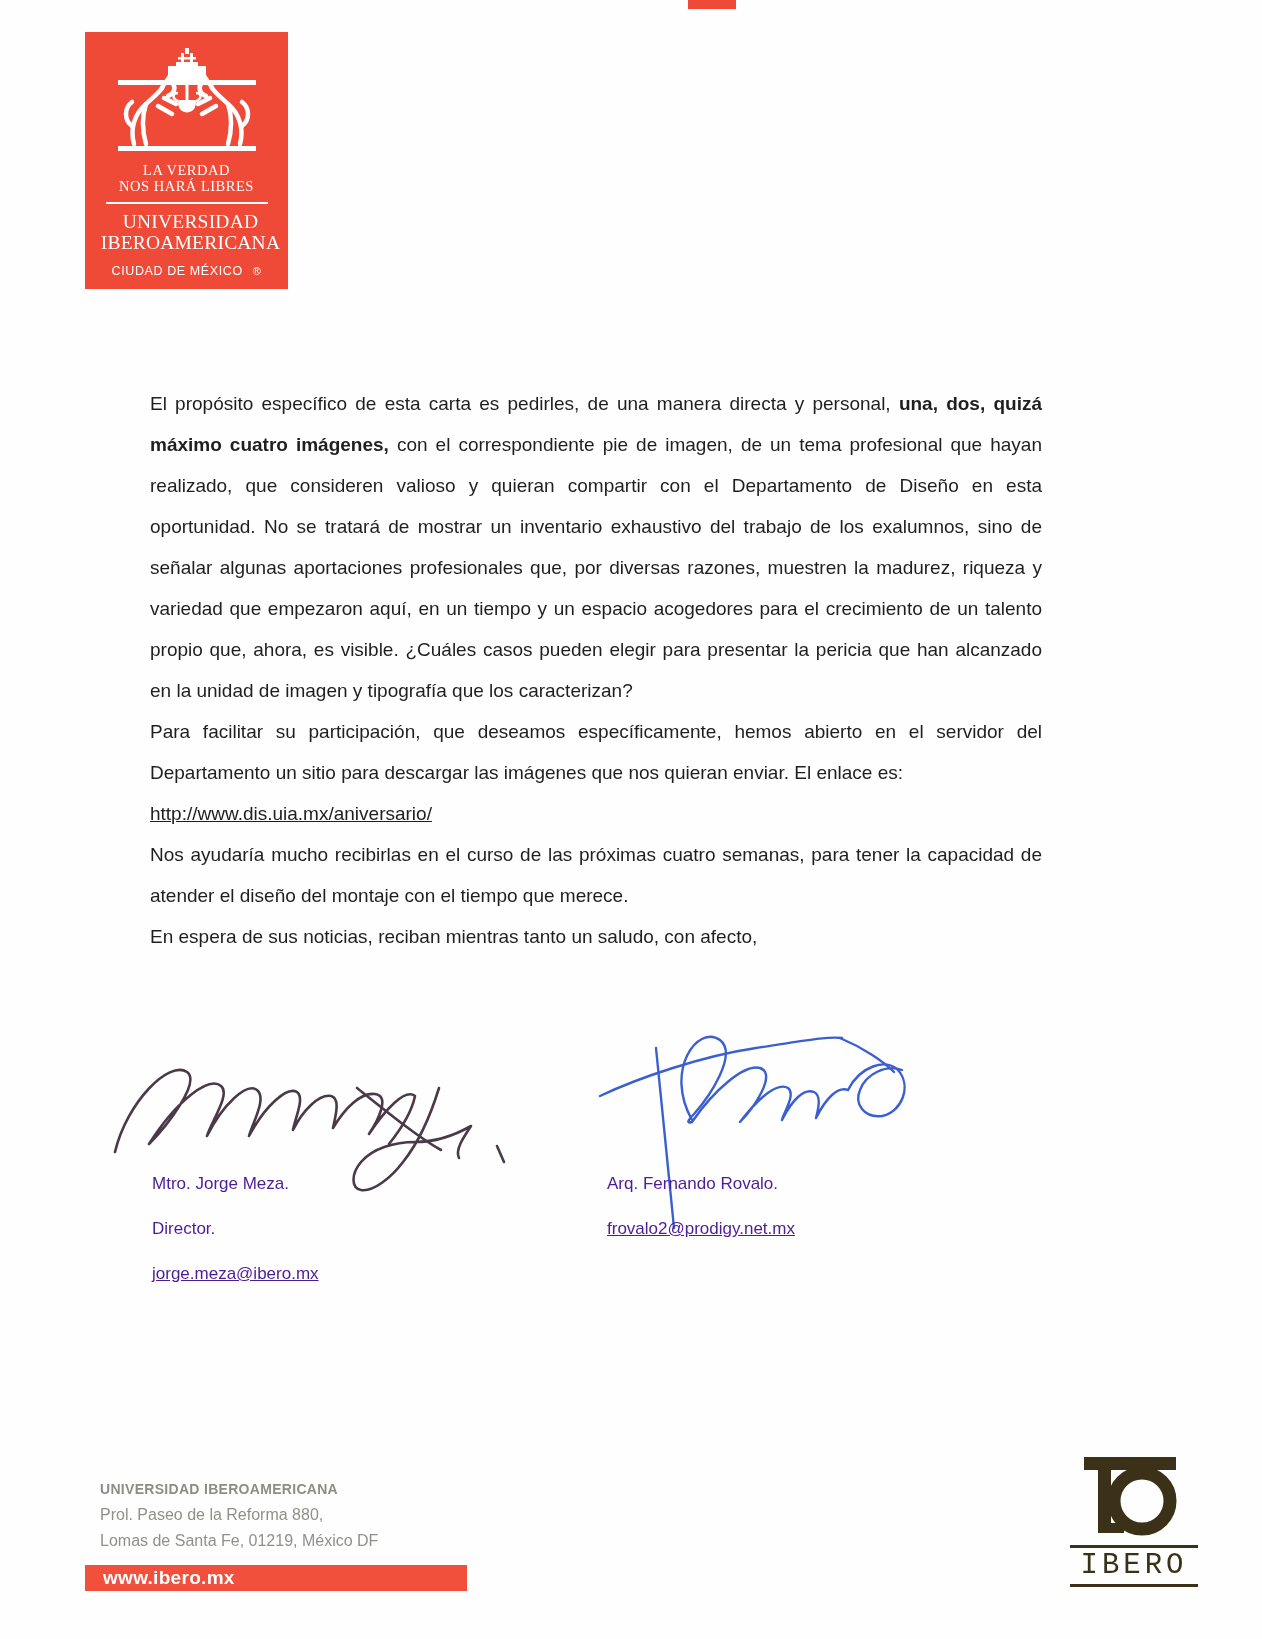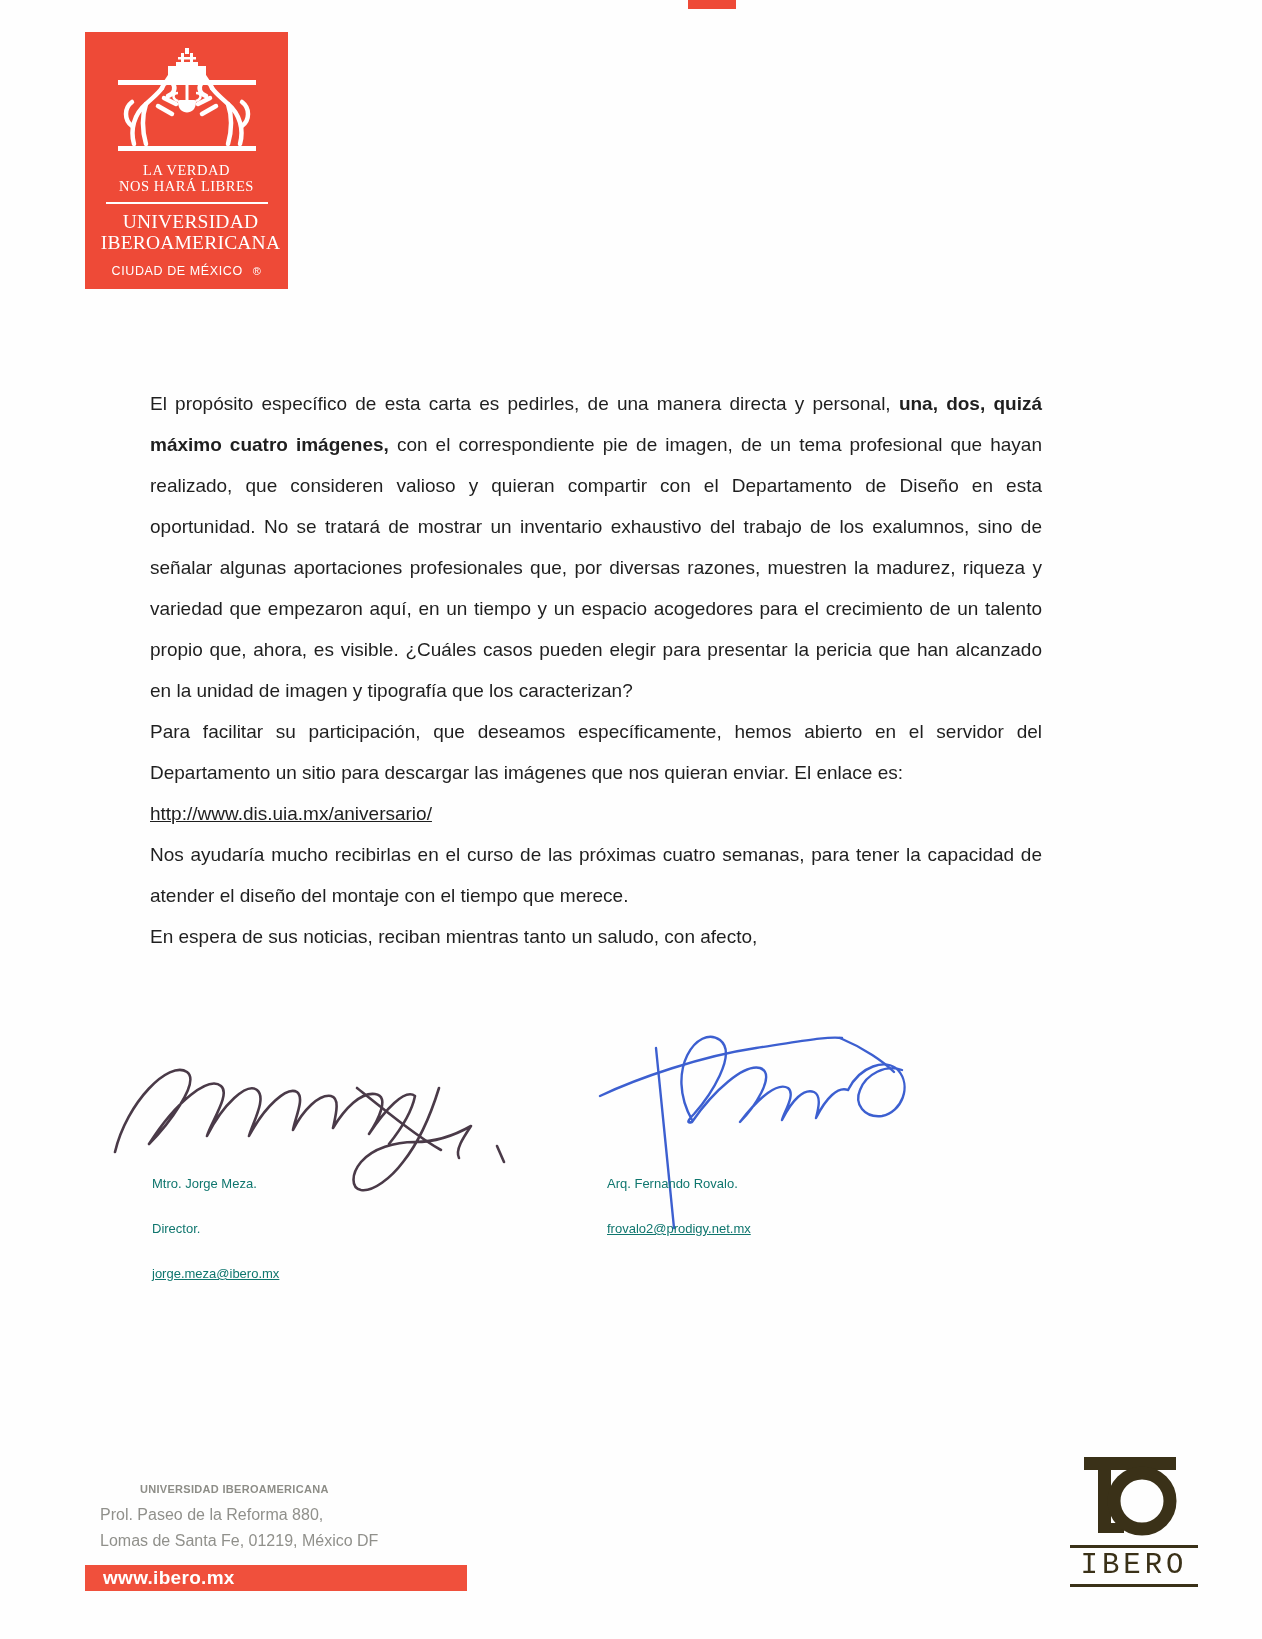--- a/index.html
+++ b/index.html
@@ -24,26 +24,26 @@
   .letter-body{
     position:absolute;left:150px;top:383px;width:892px;
     font-size:19px;line-height:41px;color:#1f1f1f;
   }
   .para{margin:0;text-align:justify;}
   .para.link,.para.plain{text-align:left;}
   .para .bold{font-weight:bold;}
   .para .underline{text-decoration:underline;}
   
   .sig-svg{position:absolute;}
-  .sig-col{position:absolute;font-size:13px;line-height:41px;color:#0f766e;}
+  .sig-col{position:absolute;font-size:17px;line-height:41px;color:#4c1d95;}
   .sig-col .line{height:45px;}
   .sig-email{text-decoration:underline;}
   
   .footer-address{position:absolute;left:100px;top:1476px;color:#90908b;font-size:16px;line-height:26px;}
-  .footer-org{font-weight:bold;font-size:11px;color:#8d8d87;letter-spacing:.3px;margin-left:40px;}
+  .footer-org{font-weight:bold;font-size:14px;color:#8d8d87;letter-spacing:.3px;}
   .web-bar{
     position:absolute;left:85px;top:1565px;width:382px;height:26px;background:#f0503c;
     color:#fff;font-weight:bold;font-size:19px;line-height:26px;padding-left:18px;box-sizing:border-box;
     letter-spacing:.3px;
   }
   
   .ibero-logo{position:absolute;left:1068px;top:1445px;width:132px;text-align:center;color:#3a3118;}
   .ibero-mark{display:block;margin:0 auto;}
   .ibero-rule{height:3px;background:#3a3118;margin:4px 2px 0 2px;}
   .ibero-text{font-family:Liberation Mono, monospace;font-size:29px;letter-spacing:4px;line-height:34px;margin-top:1px;}

